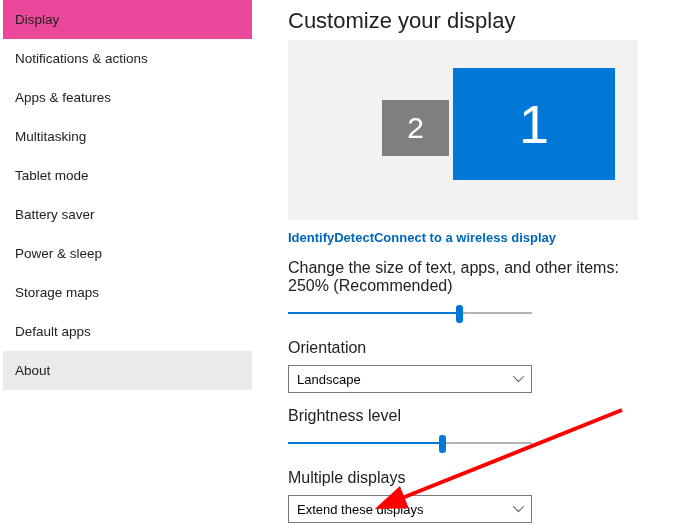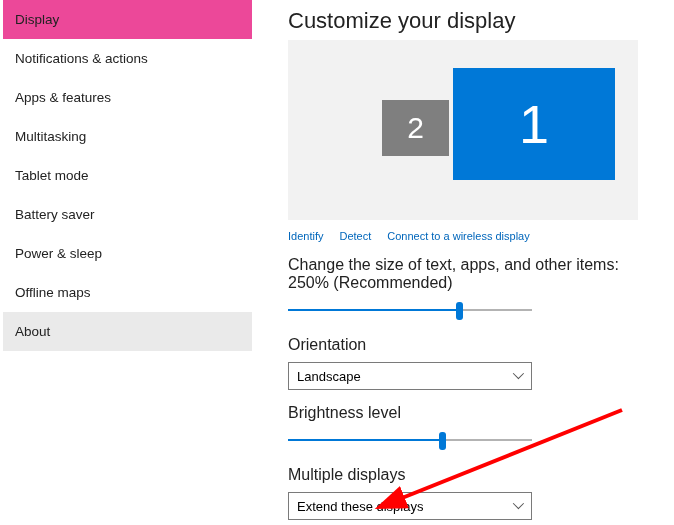--- a/index.html
+++ b/index.html
@@ -8,21 +8,21 @@
   .sidebar { width: 252px; background: #fff; border-left: 3px solid #fff; position: relative; }
   .sidebar::before { content:""; position:absolute; left:0; top:0; width:3px; height:100%; }
   .sidebar-item { height: 39px; display:flex; align-items:center; padding-left: 12px; font-size: 13.5px; color:#222; cursor:pointer; }
   .sidebar-item.selected { background:#ec4899; }
   .sidebar-item.about { background:#eaeaea; }
   .main { flex:1; padding: 8px 14px 0 36px; position: relative; }
   .title { font-size: 22px; font-weight: 400; color:#222; margin-bottom: 6px; }
   .display-preview { width: 350px; height: 180px; background:#f2f2f2; position:relative; margin-bottom:10px; }
   .mon2 { position:absolute; left:94px; top:60px; width:67px; height:56px; background:#7f7f7f; color:#fff; display:flex; align-items:center; justify-content:center; font-size:30px; font-weight:300; }
   .mon1 { position:absolute; left:165px; top:28px; width:162px; height:112px; background:#0078d7; color:#fff; display:flex; align-items:center; justify-content:center; font-size:54px; font-weight:300; }
-  .links { display:flex; gap:16px; font-size:11px; margin-bottom:14px; }
+  .links { display:flex; font-size:13px; margin-bottom:14px;font-weight:bold; }
   .links span { color:#0066bb; cursor:pointer; }
   .section-label { font-size:16px; color:#222; margin-bottom:8px; }
   .slider-wrap { position:relative; width:244px; height:22px; margin-bottom:14px; }
   .slider-track { position:absolute; top:9px; left:0; height:2px; width:100%; background:#b3b3b3; }
   .slider-track-fill { position:absolute; top:9px; left:0; height:2px; background:#0078d7; }
   .slider-thumb { position:absolute; top:2px; width:7px; height:18px; background:#0078d7; border-radius:3px; }
   .select { width:244px; height:28px; border:1px solid #7a7a7a; background:#fff; display:flex; align-items:center; justify-content:space-between; padding:0 8px; font-size:13px; cursor:pointer; margin-bottom:14px;gap:32px; }
   .chev { width:10px; height:10px; }
   .chev::before { content:""; display:block; width:7px; height:7px; border-right:1px solid #555; border-bottom:1px solid #555; transform:rotate(45deg) translateY(-2px); }
   .arrow-svg { position:absolute; pointer-events:none; }
@@ -47,21 +47,24 @@
     <div class="sidebar-item">
         <span>Tablet mode</span>
       </div>
     <div class="sidebar-item">
         <span>Battery saver</span>
       </div>
     <div class="sidebar-item">
         <span>Power &amp; sleep</span>
       </div>
     <div class="sidebar-item">
-        <span>Offline maps</span>
+        <span>Storage maps</span>
+      </div>
+    <div class="sidebar-item">
+        <span>Default apps</span>
       </div>
     <div class="sidebar-item about">
         <span>About</span>
       </div>
   </nav>
 
   <main class="main">
     <h1 class="title">Customize your display</h1>
 
     <div class="display-preview">

